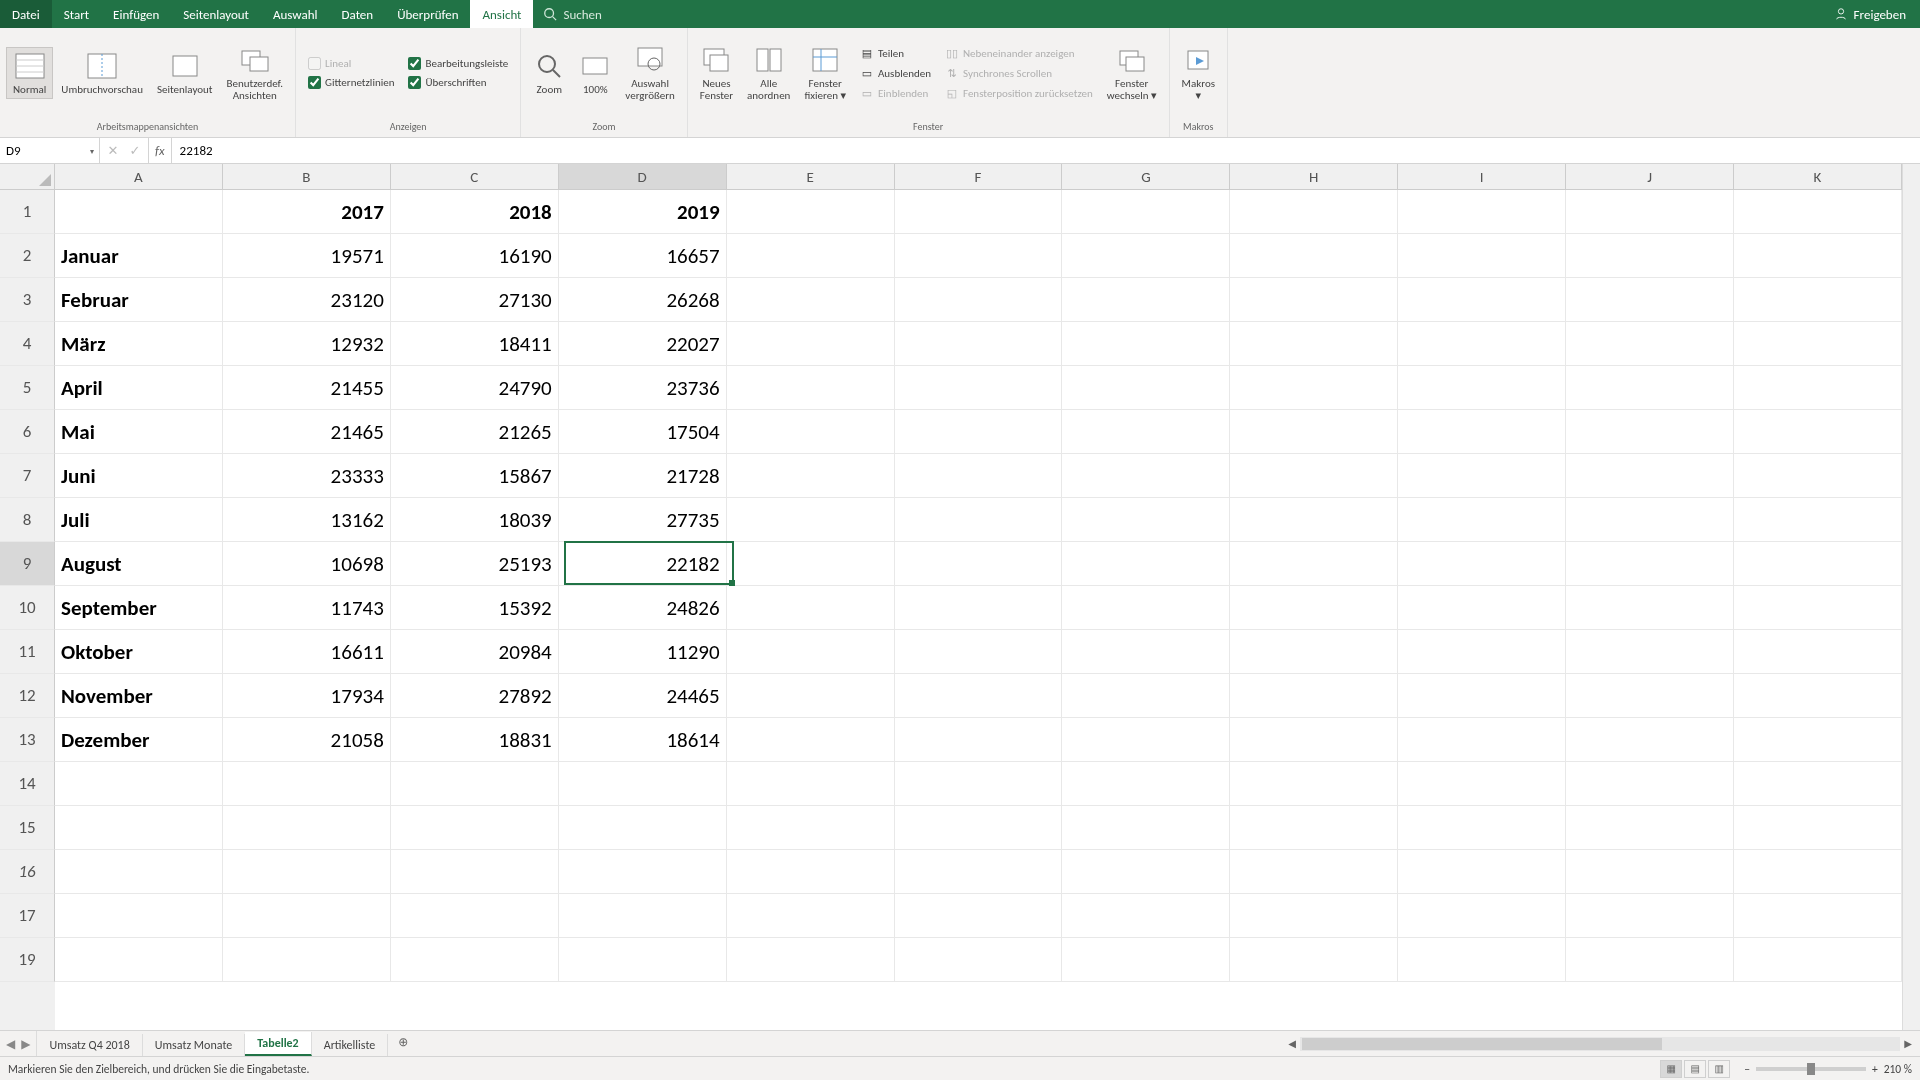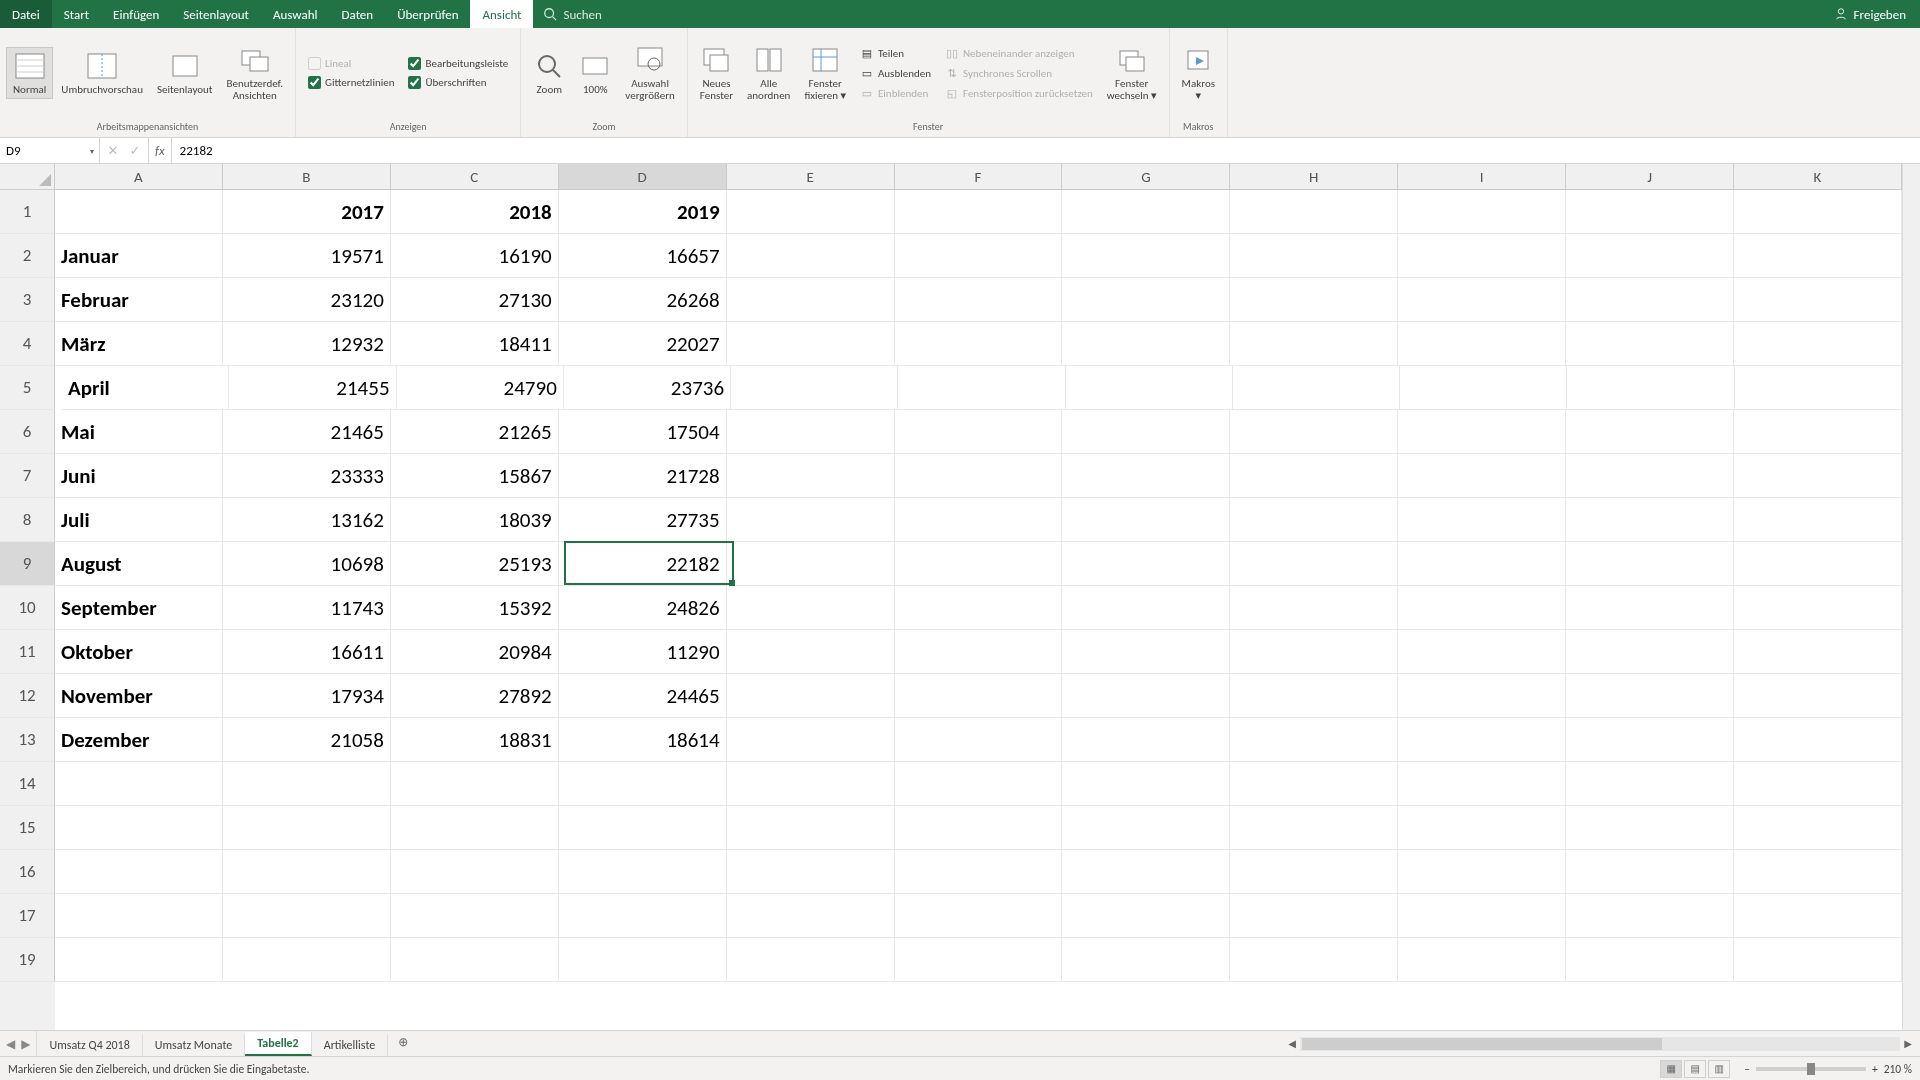--- a/index.html
+++ b/index.html
@@ -347,21 +347,21 @@
       <div class="row-h" style="height: 44px;">6</div>
       <div class="row-h" style="height: 44px;">7</div>
       <div class="row-h" style="height: 44px;">8</div>
       <div class="row-h active" style="height: 44px;">9</div>
       <div class="row-h" style="height: 44px;">10</div>
       <div class="row-h" style="height: 44px;">11</div>
       <div class="row-h" style="height: 44px;">12</div>
       <div class="row-h" style="height: 44px;">13</div>
       <div class="row-h" style="height: 44px;">14</div>
       <div class="row-h" style="height: 44px;">15</div>
-      <div class="row-h" style="height: 44px;">16</div>
+      <div class="row-h" style="height: 44px; font-style: italic;">16</div>
       <div class="row-h" style="height: 44px;">17</div>
       <div class="row-h" style="height: 44px;">19</div>
     </div>
   <div class="cells" id="cells">
       <div class="crow">
         <div class="cell" style="width: 170px; height: 44px;"></div>
         <div class="cell bold num" style="width: 170px; height: 44px;">2017</div>
         <div class="cell bold num" style="width: 170px; height: 44px;">2018</div>
         <div class="cell bold num" style="width: 170px; height: 44px;">2019</div>
         <div class="cell" style="width: 170px; height: 44px;"></div>
@@ -405,21 +405,21 @@
         <div class="cell num" style="width: 170px; height: 44px;">22027</div>
         <div class="cell" style="width: 170px; height: 44px;"></div>
         <div class="cell" style="width: 170px; height: 44px;"></div>
         <div class="cell" style="width: 170px; height: 44px;"></div>
         <div class="cell" style="width: 170px; height: 44px;"></div>
         <div class="cell" style="width: 170px; height: 44px;"></div>
         <div class="cell" style="width: 170px; height: 44px;"></div>
         <div class="cell" style="width: 170px; height: 44px;"></div>
       </div>
       <div class="crow">
-        <div class="cell bold" style="width: 170px; height: 44px; margin-left: 7px;">April</div>
+        <div class="cell bold" style="width: 170px; height: 44px;">April</div>
         <div class="cell num" style="width: 170px; height: 44px;">21455</div>
         <div class="cell num" style="width: 170px; height: 44px;">24790</div>
         <div class="cell num" style="width: 170px; height: 44px;">23736</div>
         <div class="cell" style="width: 170px; height: 44px;"></div>
         <div class="cell" style="width: 170px; height: 44px;"></div>
         <div class="cell" style="width: 170px; height: 44px;"></div>
         <div class="cell" style="width: 170px; height: 44px;"></div>
         <div class="cell" style="width: 170px; height: 44px;"></div>
         <div class="cell" style="width: 170px; height: 44px;"></div>
         <div class="cell" style="width: 170px; height: 44px;"></div>

